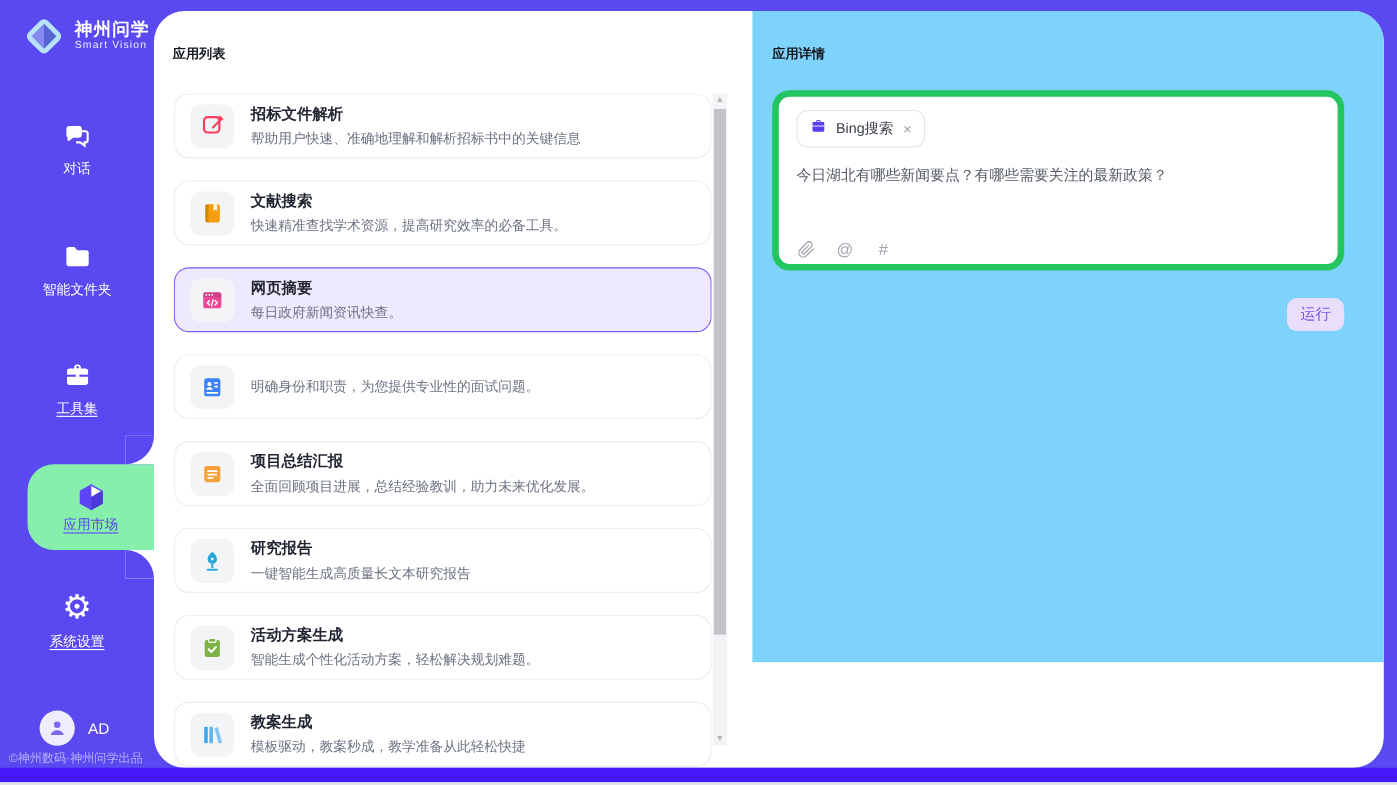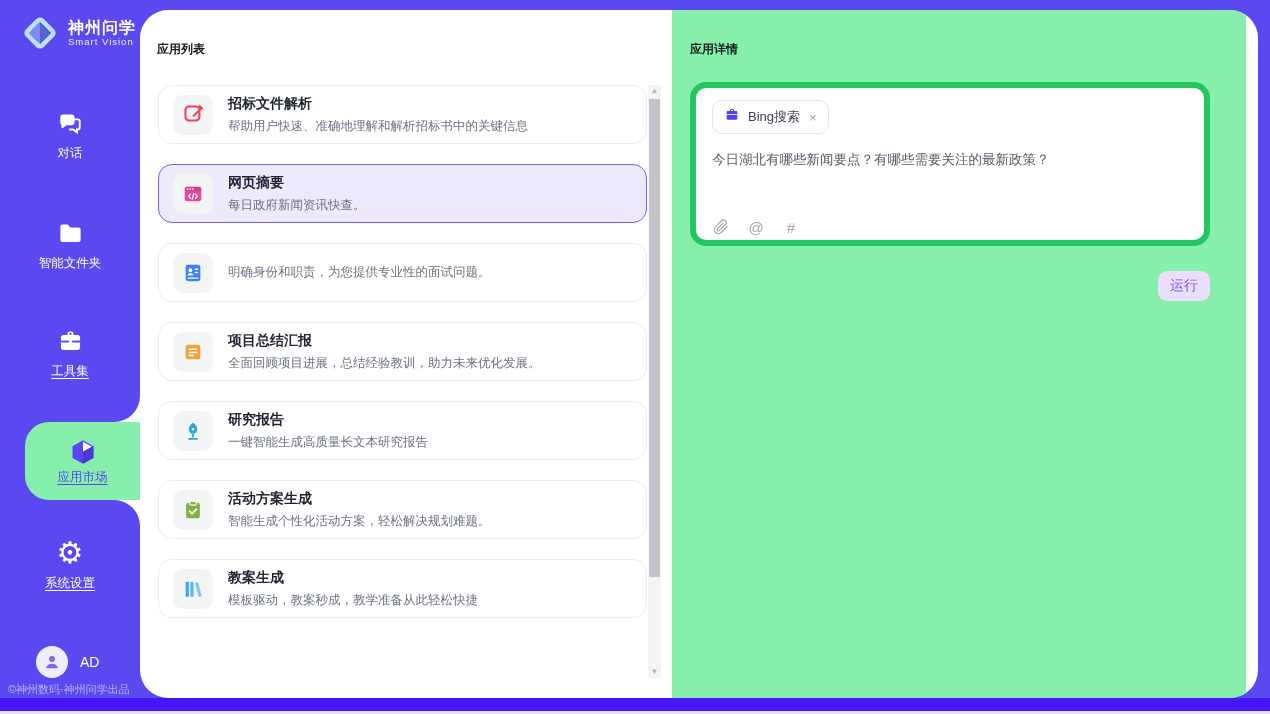--- a/index.html
+++ b/index.html
@@ -59,21 +59,21 @@
   .app-desc{font-size:12.5px;color:#6b7280;white-space:nowrap;overflow:hidden;}
 
   
   .scrollbar{position:absolute;left:508px;top:75px;width:13px;height:593px;background:#f4f4f6;}
   .sb-arrow{position:absolute;left:0;width:13px;height:12px;font-size:8px;line-height:12px;
             text-align:center;color:#b3b5bc;cursor:pointer;}
   .sb-up{top:0;} .sb-down{bottom:0;}
   .sb-thumb{position:absolute;left:1px;top:14px;width:11px;height:478px;background:#c2c4ca;cursor:pointer;}
 
   
-  .detail-panel{position:absolute;left:532px;top:0;width:574px;height:688px;background:#86efac;}
+  .detail-panel{position:absolute;left:544px;top:0;width:574px;height:592px;background:#7dd3fc;}
   .detail-panel-title{left:18px;}
   .detail-card{position:absolute;left:18px;top:72px;width:520px;height:164px;background:#fff;
                border:6px solid #22c55e;border-radius:16px;box-sizing:border-box;}
   .tool-tag{position:absolute;left:16px;top:12px;height:32px;display:inline-flex;align-items:center;
             gap:8px;padding:0 11px;border:1px solid #e4e5ea;border-radius:10px;background:#fff;}
   .tool-tag-label{font-size:13px;color:#3a3f4b;}
   .tag-close{font-size:13px;color:#9aa0aa;cursor:pointer;margin-left:1px;}
   .query-text{position:absolute;left:16px;top:62px;width:480px;font-size:13.5px;color:#545a66;
               line-height:20px;cursor:text;}
   .card-toolbar{position:absolute;left:16px;top:130px;display:flex;align-items:center;gap:17px;}
@@ -177,20 +177,33 @@
               <rect x="3.6" y="3.6" width="14.6" height="14.6" rx="3.6" fill="none" stroke="#f43f5e" stroke-width="2.1"></rect>
               <path d="M20.3 5.2l-8.2 8.2" stroke="#f43f5e" stroke-width="2.1" stroke-linecap="round"></path>
               <path d="M18.3 3.2l2.5 2.5" stroke="#f43f5e" stroke-width="2.1" stroke-linecap="round"></path>
             </svg>
           </div>
           <div class="app-text">
             <div class="app-name">招标文件解析</div>
             <div class="app-desc">帮助用户快速、准确地理解和解析招标书中的关键信息</div>
           </div>
         </div>
+        <div class="app-item">
+          <div class="app-icon-tile">
+            <svg xmlns="http://www.w3.org/2000/svg" viewBox="0 0 24 24" width="22" height="22">
+              <rect x="5" y="3" width="14.5" height="18" rx="2.6" fill="#f59e0b"></rect>
+              <rect x="5" y="3" width="3.2" height="18" fill="#000" opacity=".14"></rect>
+              <path d="M13.2 3h3.6v6.6l-1.8-1.4-1.8 1.4z" fill="#fff" opacity=".92"></path>
+            </svg>
+          </div>
+          <div class="app-text">
+            <div class="app-name">文献搜索</div>
+            <div class="app-desc">快速精准查找学术资源，提高研究效率的必备工具。</div>
+          </div>
+        </div>
         <div class="app-item selected">
           <div class="app-icon-tile">
             <svg xmlns="http://www.w3.org/2000/svg" viewBox="0 0 24 24" width="22" height="22">
               <rect x="3" y="4" width="18" height="16" rx="2.6" fill="#ec4899"></rect>
               <rect x="3" y="4" width="18" height="5" fill="#000" opacity=".12"></rect>
               <circle cx="6.1" cy="6.6" r=".95" fill="#fff"></circle>
               <circle cx="9" cy="6.6" r=".95" fill="#fff"></circle>
               <circle cx="11.9" cy="6.6" r=".95" fill="#fff"></circle>
               <path d="M9.2 12.2l-2 2.2 2 2.2M14.8 12.2l2 2.2-2 2.2M12.8 11.6l-1.6 6" stroke="#fff" stroke-width="1.4" fill="none" stroke-linecap="round"></path>
             </svg>

